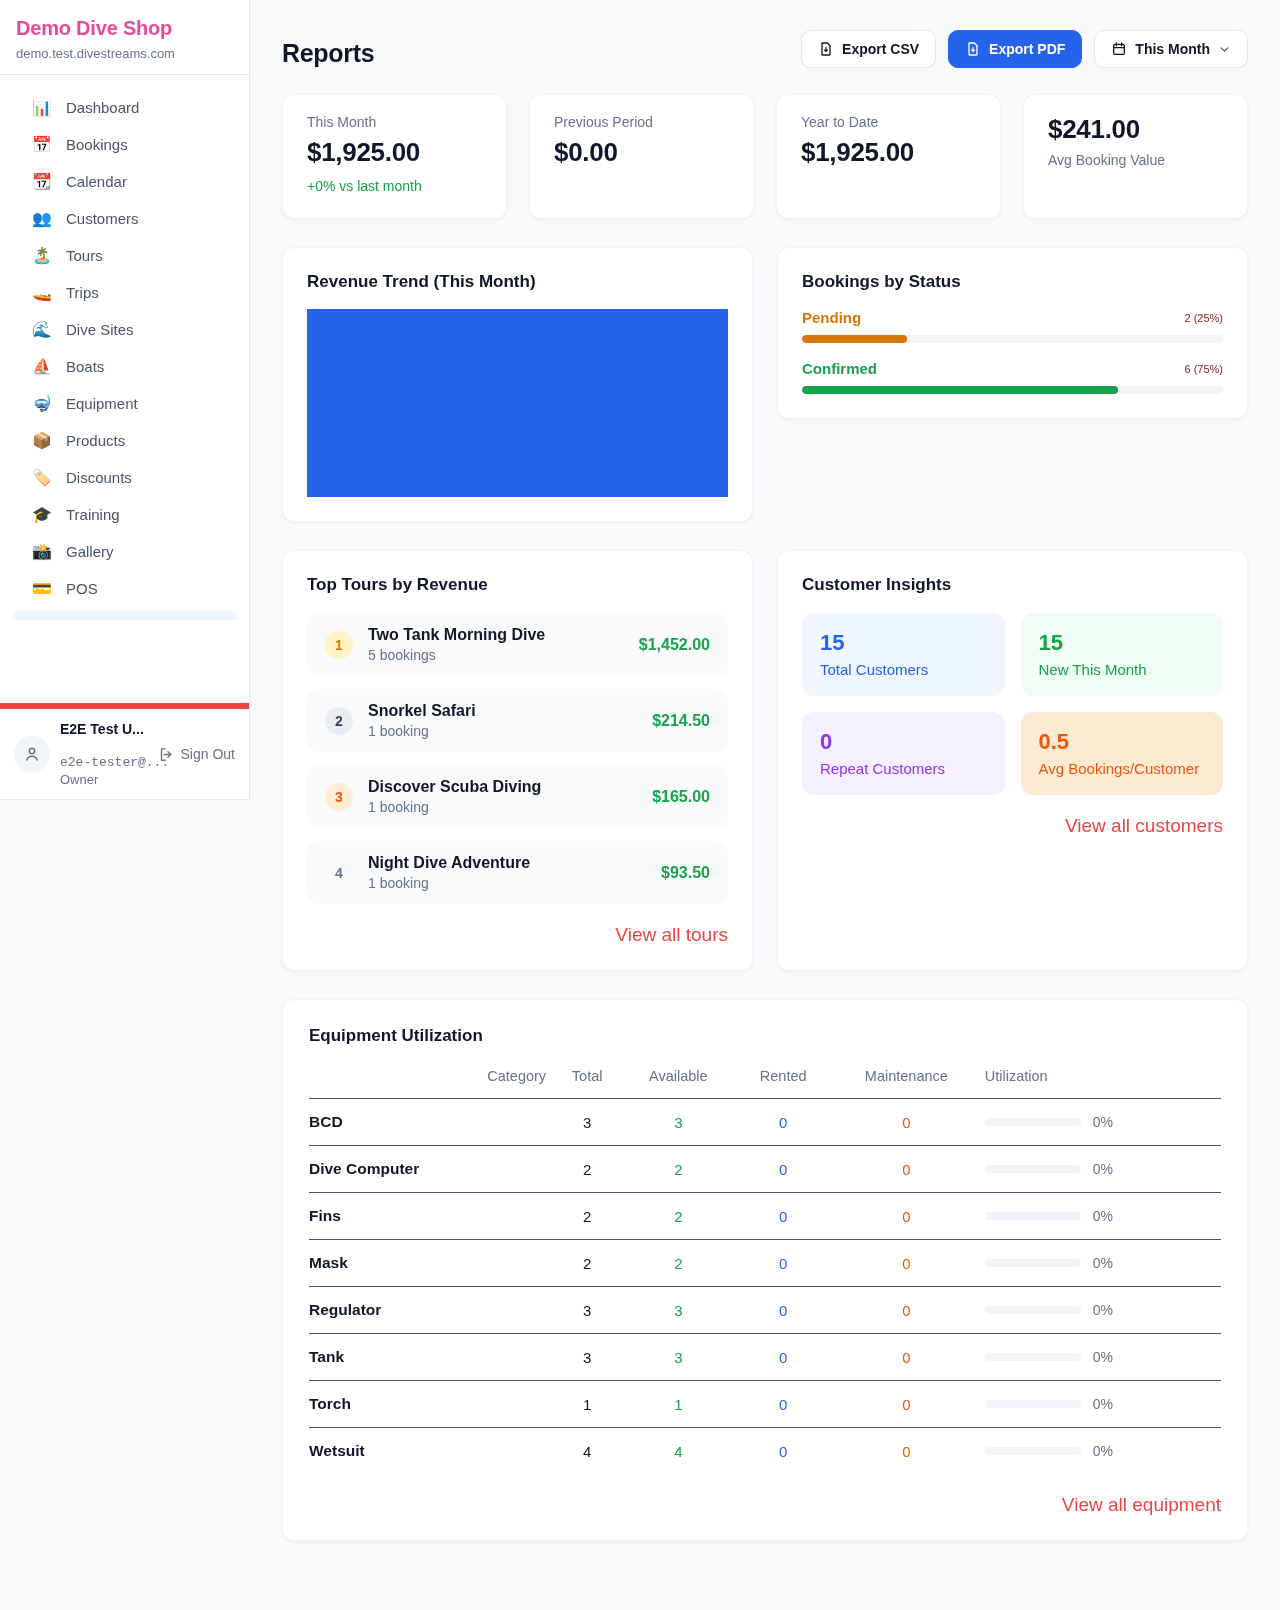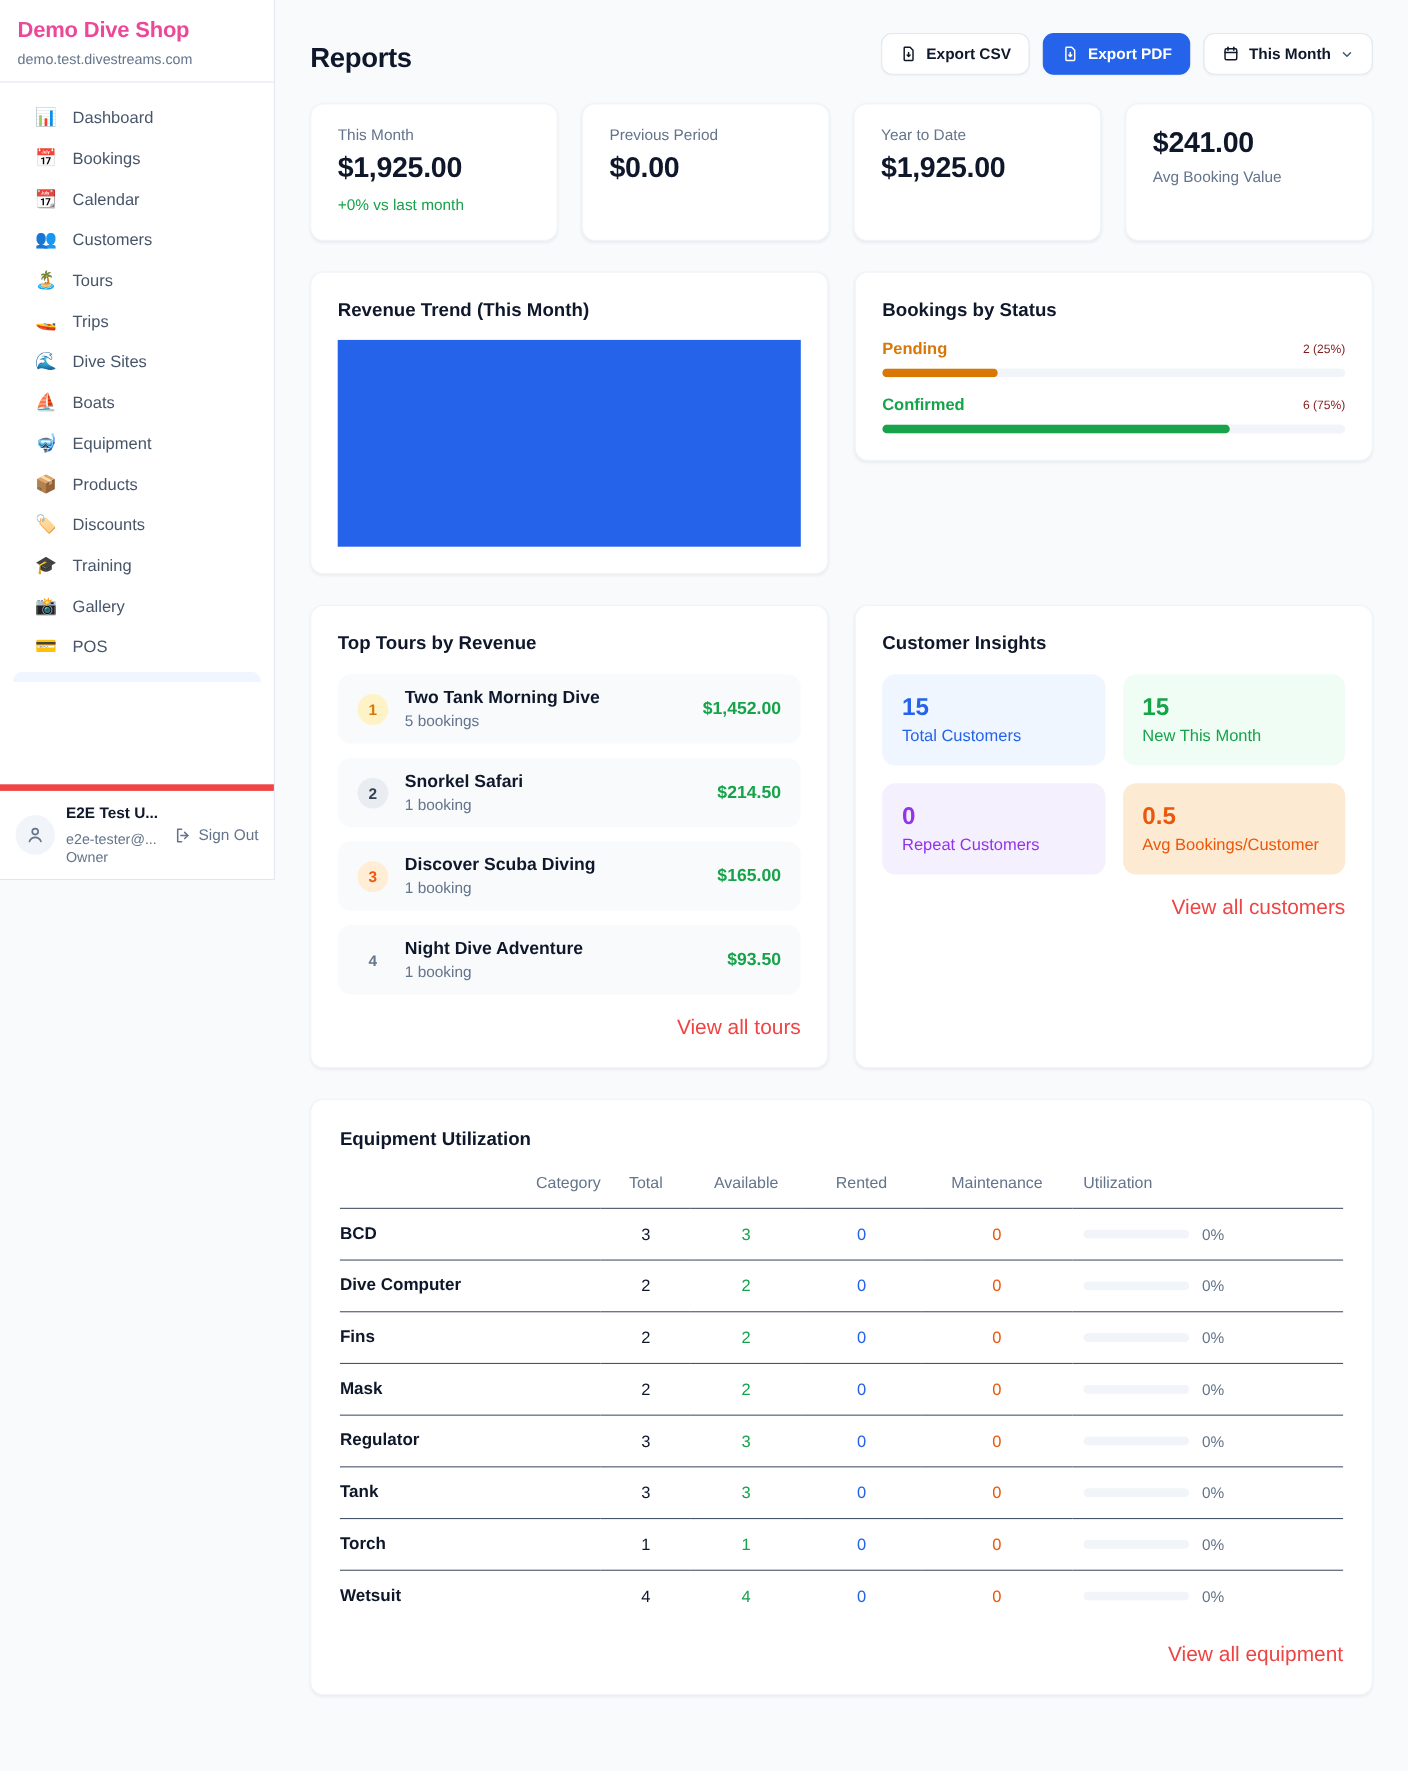--- a/index.html
+++ b/index.html
@@ -39,21 +39,21 @@
     border-top: 6px solid #ef4444;
     padding: 12px 14px; display: flex; align-items: center; gap: 10px;
   }
   .avatar {
     width: 36px; height: 36px; min-width: 36px; border-radius: 50%;
     background: #f1f5f9; color: #64748b;
     display: flex; align-items: center; justify-content: center;
   }
   .user-meta { flex: 1; min-width: 0; }
   .user-name { font-size: 14px; font-weight: 700; color: #0f172a; white-space: nowrap; }
-  .user-email { font-size: 13px; color: #64748b; margin-top: 8px; white-space: nowrap; }
+  .user-email { font-size: 13px; color: #64748b; margin-top: 18px; white-space: nowrap; font-family: Liberation Mono, monospace; }
   .user-role { font-size: 13px; color: #64748b; margin-top: 2px; }
   .signout {
     display: flex; align-items: center; gap: 6px;
     font-size: 14px; color: #64748b; cursor: pointer; white-space: nowrap;
   }
 
   
   .main { flex: 1; padding: 30px 32px 40px 32px; }
   .page-header { display: flex; align-items: flex-end; justify-content: space-between; }
   .page-title { font-size: 25px; font-weight: 800; color: #0f172a; letter-spacing: -0.3px; }

